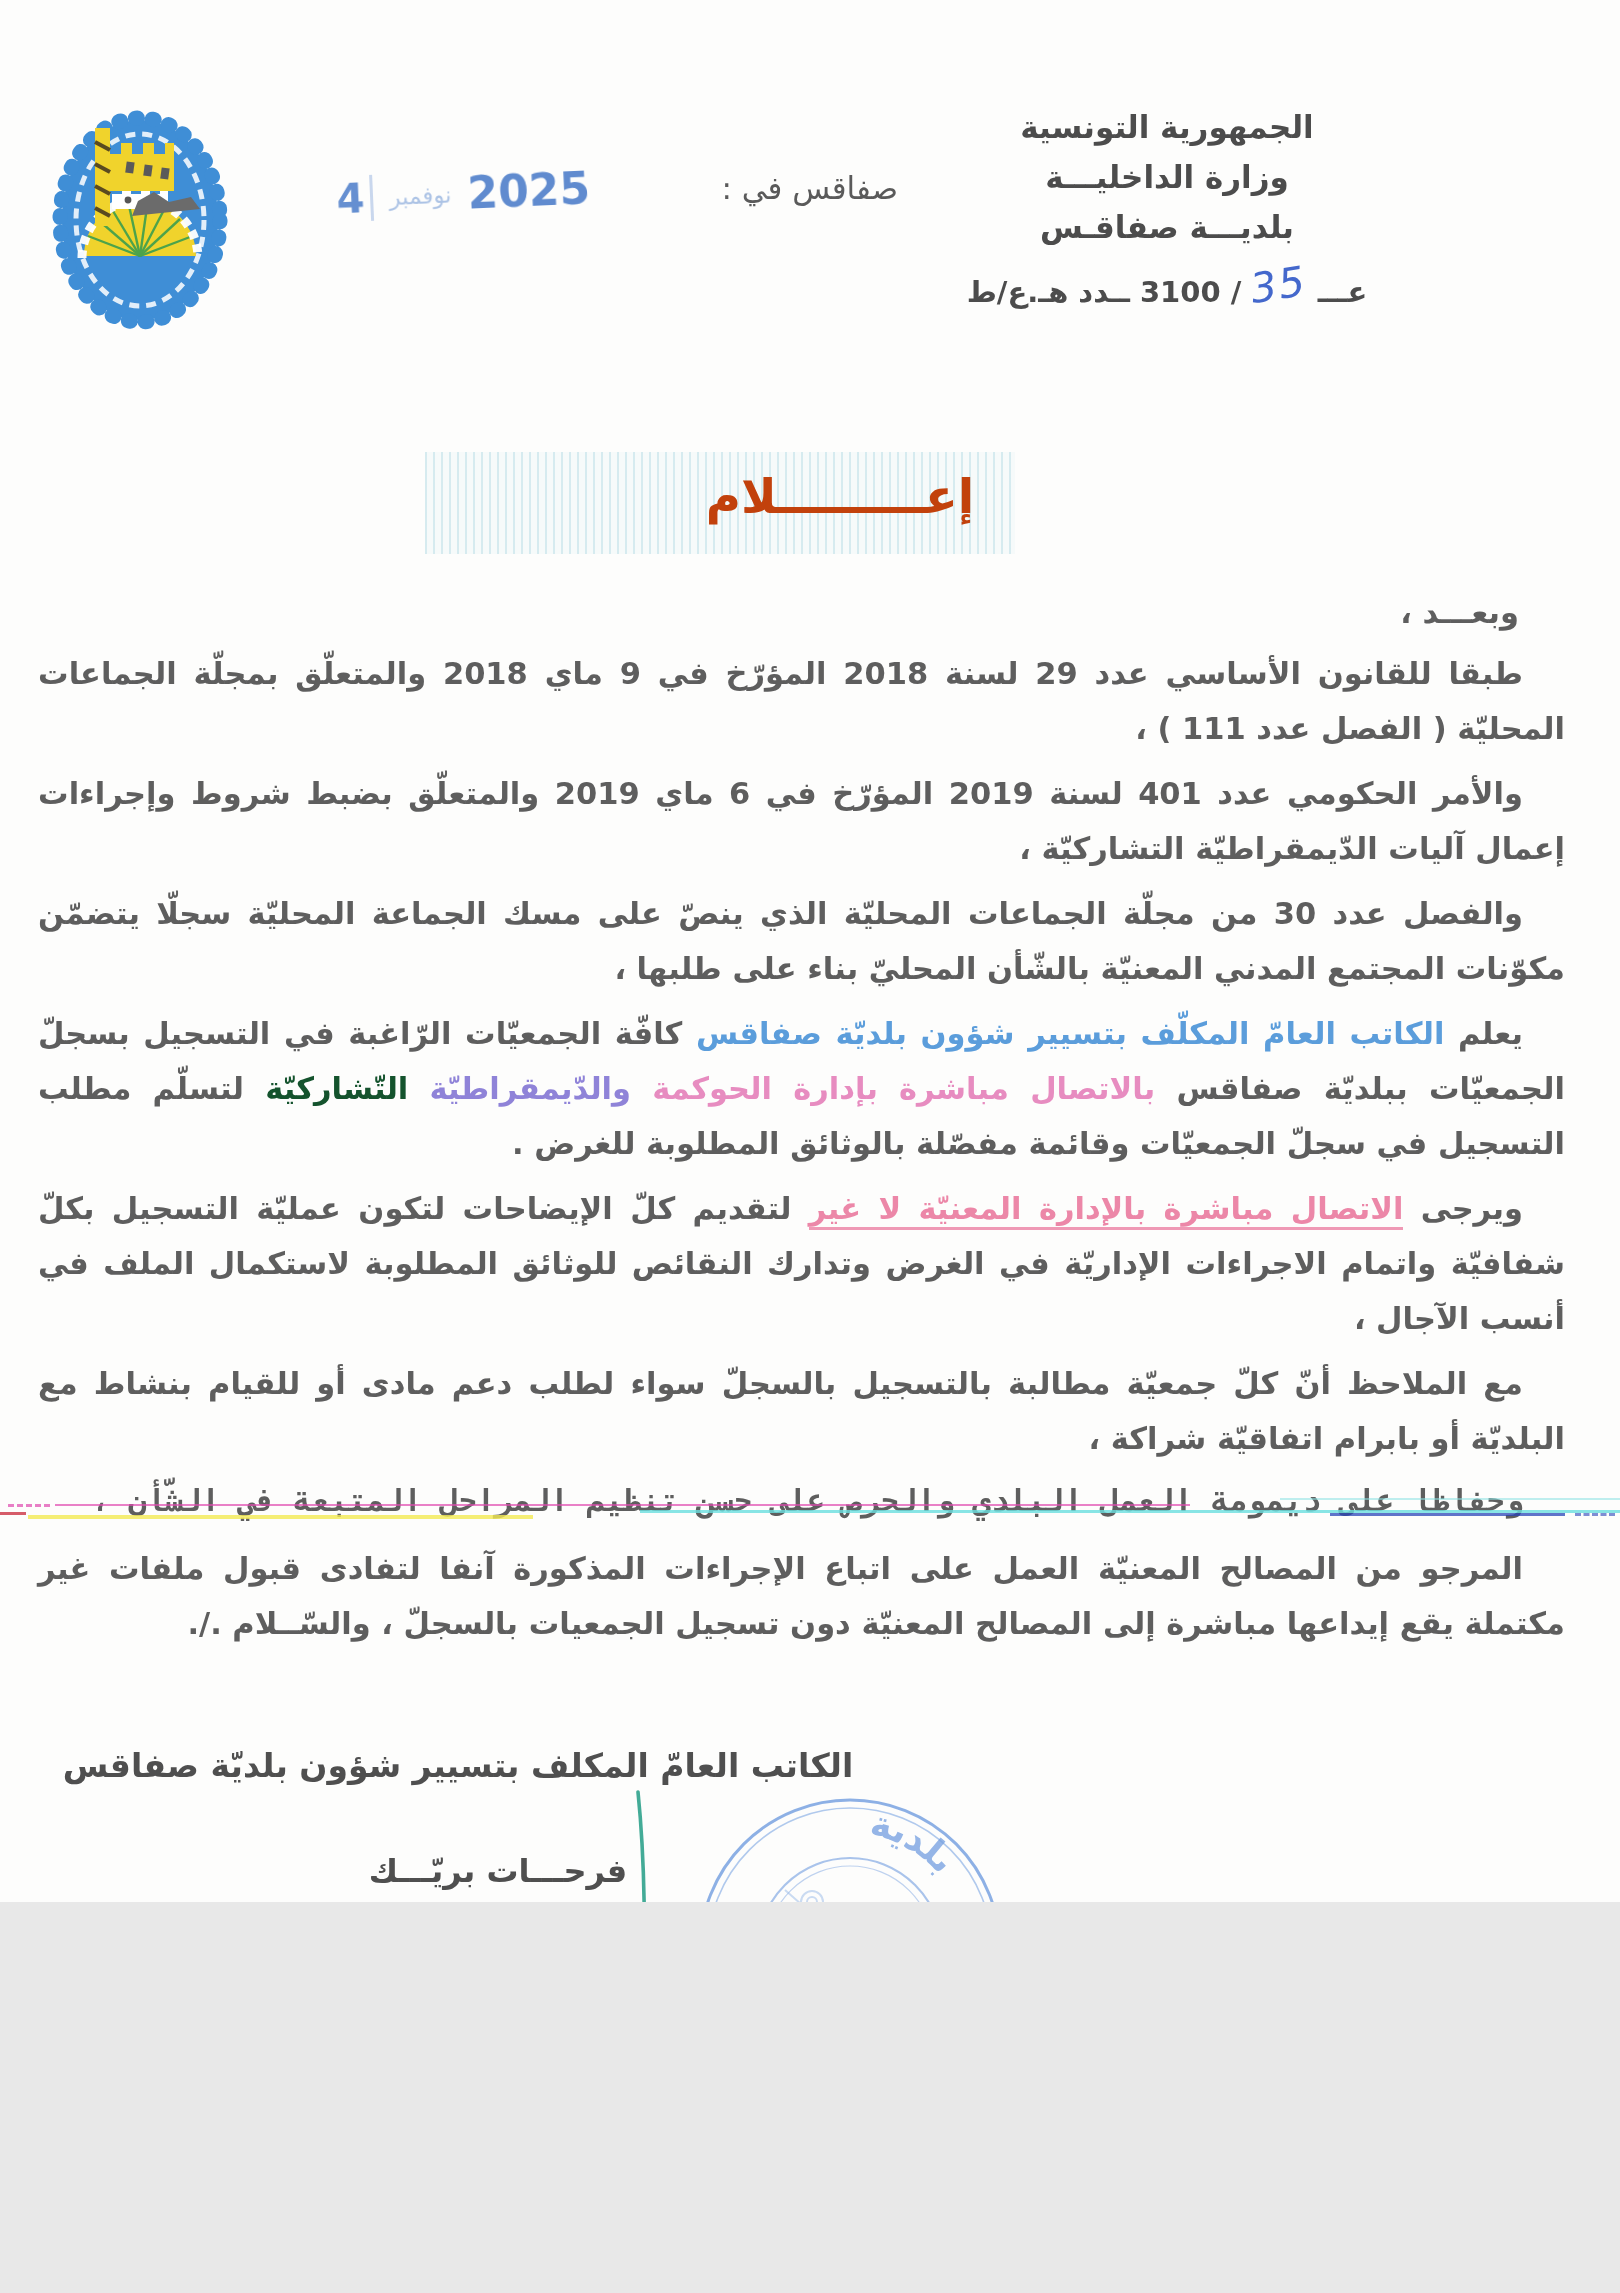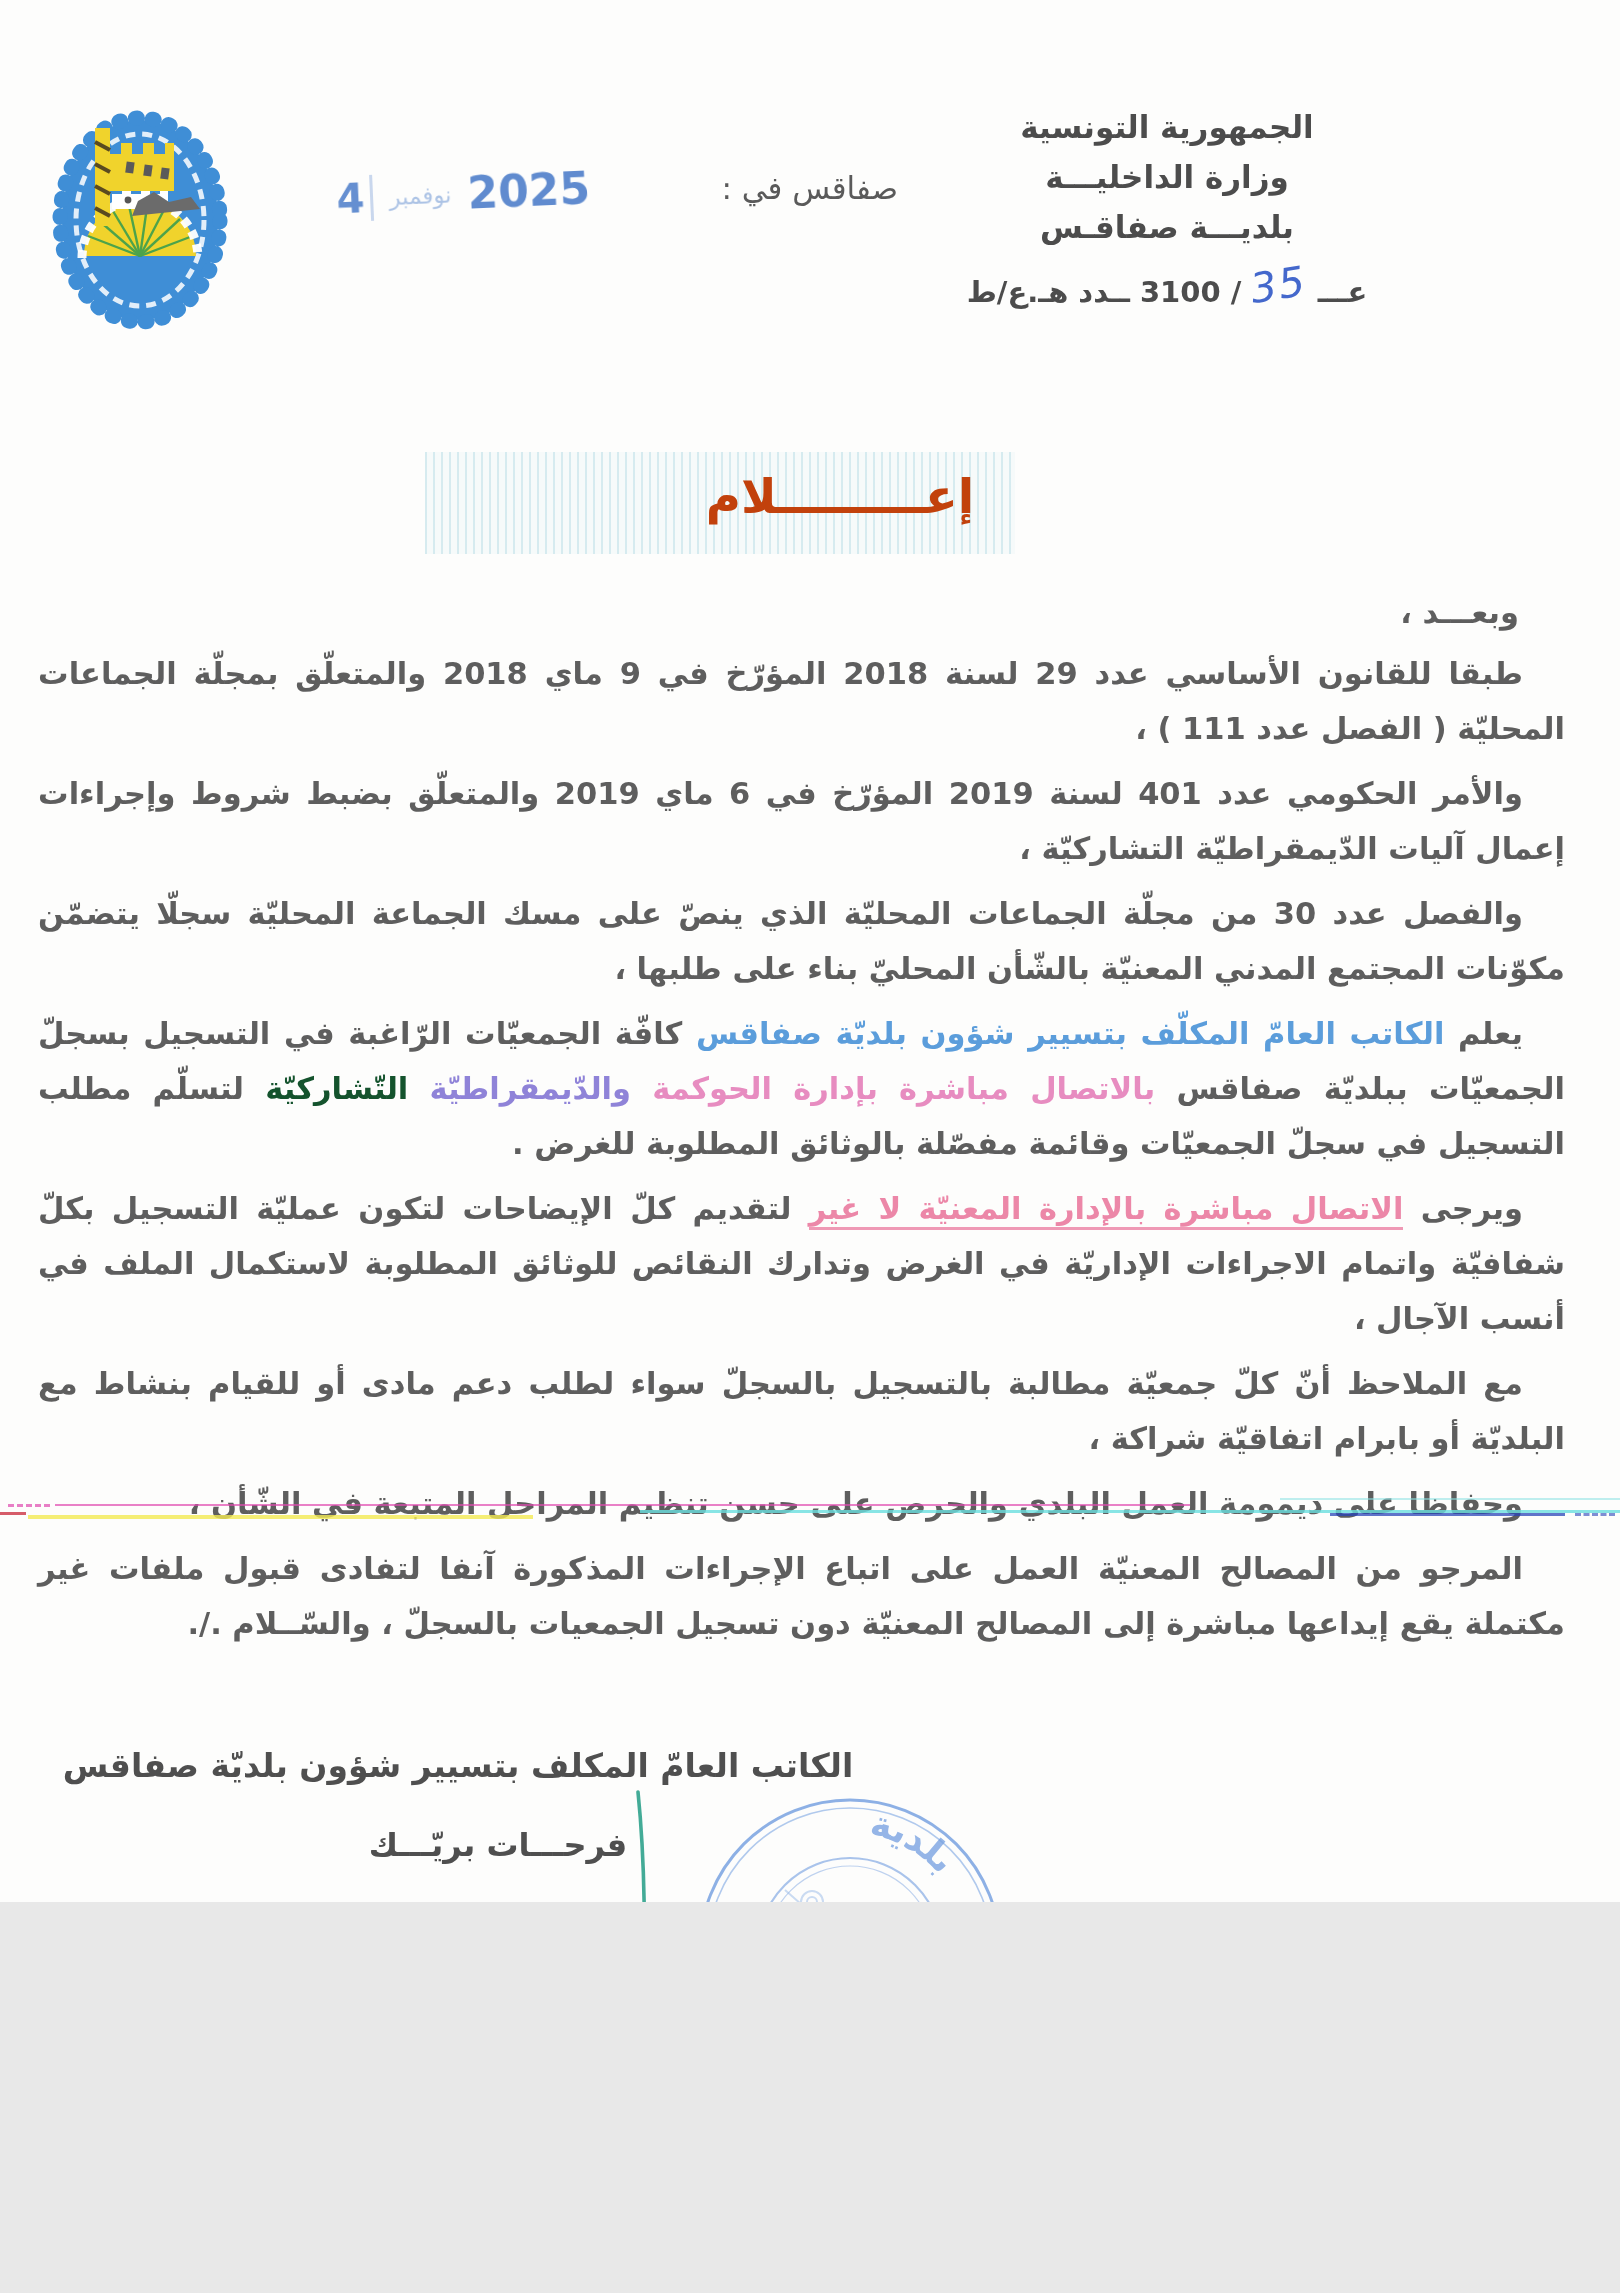--- a/index.html
+++ b/index.html
@@ -50,21 +50,21 @@
     text-align:center;font-size:48px;font-weight:700;color:#c2410c;
   }
   
   .body-text{
     position:absolute;top:585px;right:55px;left:38px;
     font-size:30.5px;font-weight:700;color:#5e5e5e;
     line-height:55px;text-align:justify;
   }
   .body-text p{margin:0 0 10px;text-indent:42px;}
   .body-text p.p-opening{margin-bottom:6px;text-indent:46px;}
-  .body-text p.p-preserve{margin-top:8px;}
+  .body-text p.p-preserve{margin-top:8px;font-family:Liberation Mono, monospace;}
   .body-text p.p-closing{margin-top:8px;}
   .c-blue{color:#5b9ddb;}
   .c-pink{color:#e78cc0;}
   .c-purple{color:#8f83d8;}
   .c-magenta{color:#14532d;}
   .c-highlight{
     color:#ec87a8;
     border-bottom:3px solid rgba(236,135,168,.85);
     padding-bottom:1px;
   }
@@ -77,21 +77,21 @@
   .art-cyan2   {top:1498px;left:1280px;width:340px;height:2px;background:#8ae2e2;opacity:.55;}
   .art-blue    {top:1513px;left:1330px;width:235px;height:3px;background:#2a46b8;opacity:.75;}
   .art-blue2   {top:1513px;left:1575px;width:40px;height:0;border-top:3px dashed #2a46b8;opacity:.6;}
   .art-red     {top:1512px;left:0;width:26px;height:3px;background:#cc3344;opacity:.8;}
   
   .sig-block{
     position:absolute;top:1742px;right:760px;left:56px;
     text-align:center;color:#4f4f4f;font-weight:700;direction:rtl;
   }
   .sig-title{font-size:33px;line-height:48px;}
-  .sig-name{font-size:32px;margin-top:36px;transform:translateX(40px);}
+  .sig-name{font-size:32px;margin-top:62px;transform:translateX(40px);}
   .sig-overlay{position:absolute;left:400px;top:1770px;width:660px;height:440px;}
 </style>
 </head>
 <body>
 
 <div class="page">
 
   <svg class="logo" viewBox="0 0 184 240" aria-hidden="true">
     <ellipse cx="92" cy="122" rx="78" ry="100" fill="#3f8ed6"></ellipse>
     <ellipse cx="92" cy="122" rx="80" ry="102" fill="none" stroke="#3f8ed6" stroke-width="15" stroke-dasharray="2 15" stroke-linecap="round"></ellipse>

